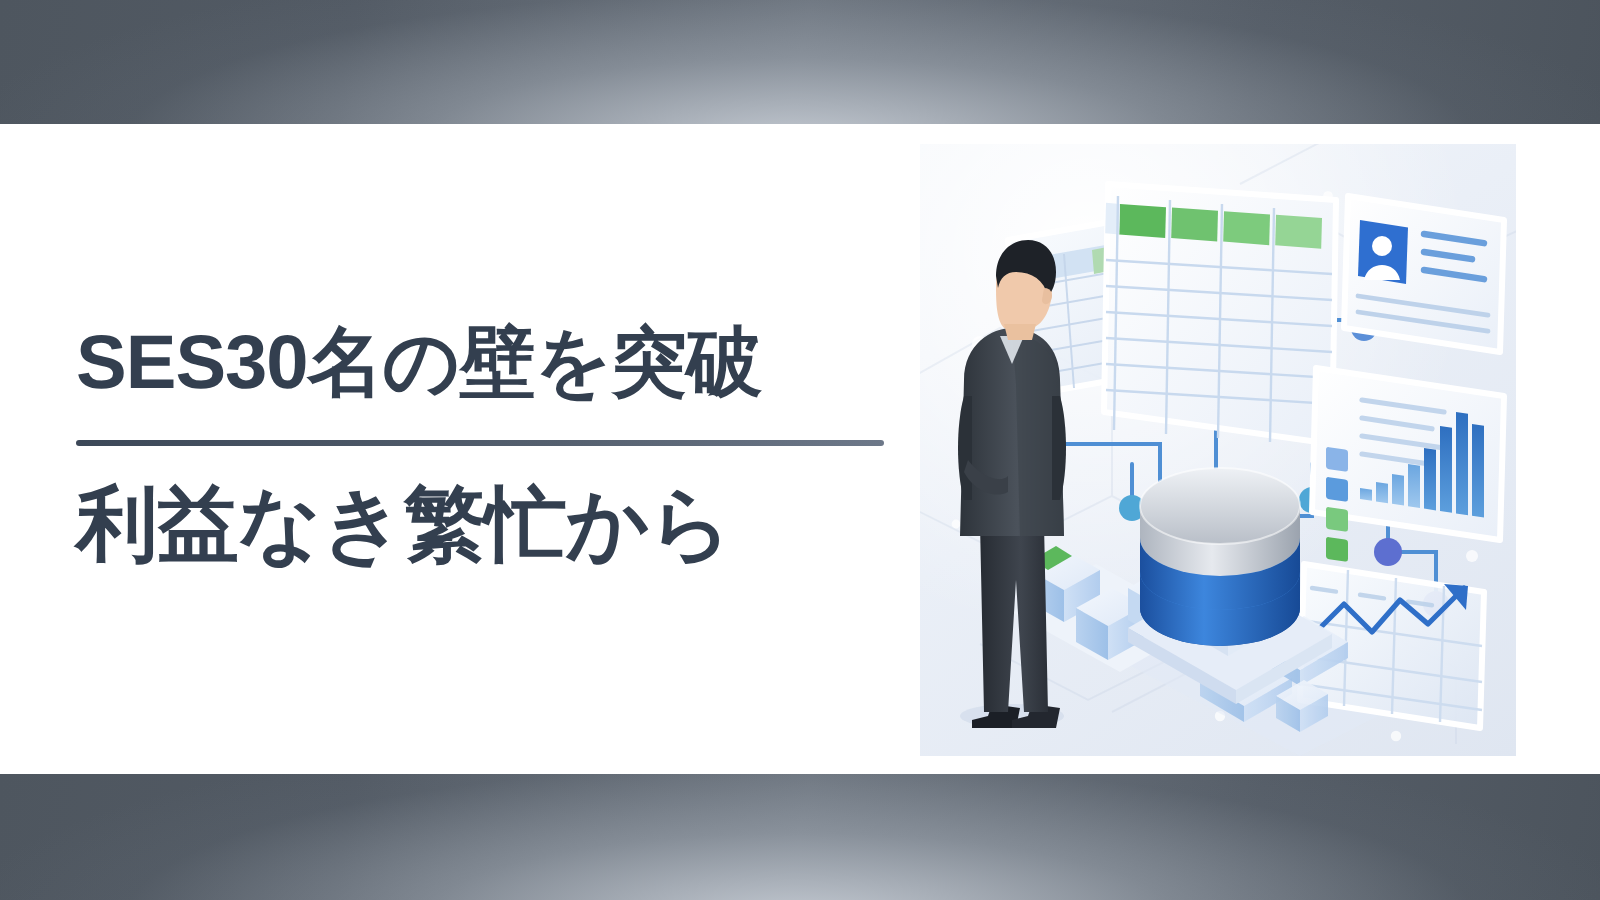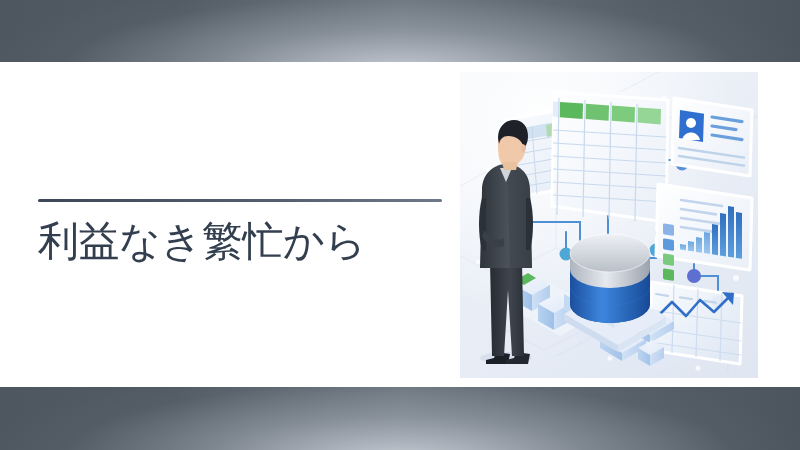--- a/index.html
+++ b/index.html
@@ -29,41 +29,42 @@
   .headline {
     font-size:38px; font-weight:bold; color:#333f4f;
     letter-spacing:-0.5px; line-height:1.12; white-space:nowrap;
   }
   .rule {
     height:3px; width:404px; margin:16px 0 14px 0;
     background:linear-gradient(90deg,#3c4858 0%,#55606f 60%,#6d7889 100%);
     border-radius:2px;
   }
   .subhead {
-    font-size:41px; font-weight:normal; color:#333f4f;
+    font-size:41px; font-weight:bold; color:#333f4f;
     line-height:1.24; letter-spacing:-0.5px;
   }
   .subhead .ln { display:block; white-space:nowrap; }
 
   
   .art {
     position:absolute; left:460px; top:72px; width:298px; height:306px;
     background:
       radial-gradient(circle at 28% 18%, #ffffff 0%, rgba(255,255,255,0) 58%),
       linear-gradient(145deg,#f4f7fb 0%,#eaeff7 42%,#dfe6f1 100%);
     overflow:hidden;
   }
   .art svg { position:absolute; inset:0; width:100%; height:100%; display:block; }
 </style>
 </head>
 <body>
 
 <div class="bar bar-top"></div>
 
 <div class="copy">
+  <div class="headline">SES30名の壁を突破</div>
   <div class="rule"></div>
   <div class="subhead">
     <span class="ln">利益なき繁忙から</span>
   </div>
 </div>
 
 <div class="art">
   <svg viewBox="0 0 298 306" preserveAspectRatio="none">
     <defs>
       <linearGradient id="gPanel" x1="0" y1="0" x2="1" y2="1">

